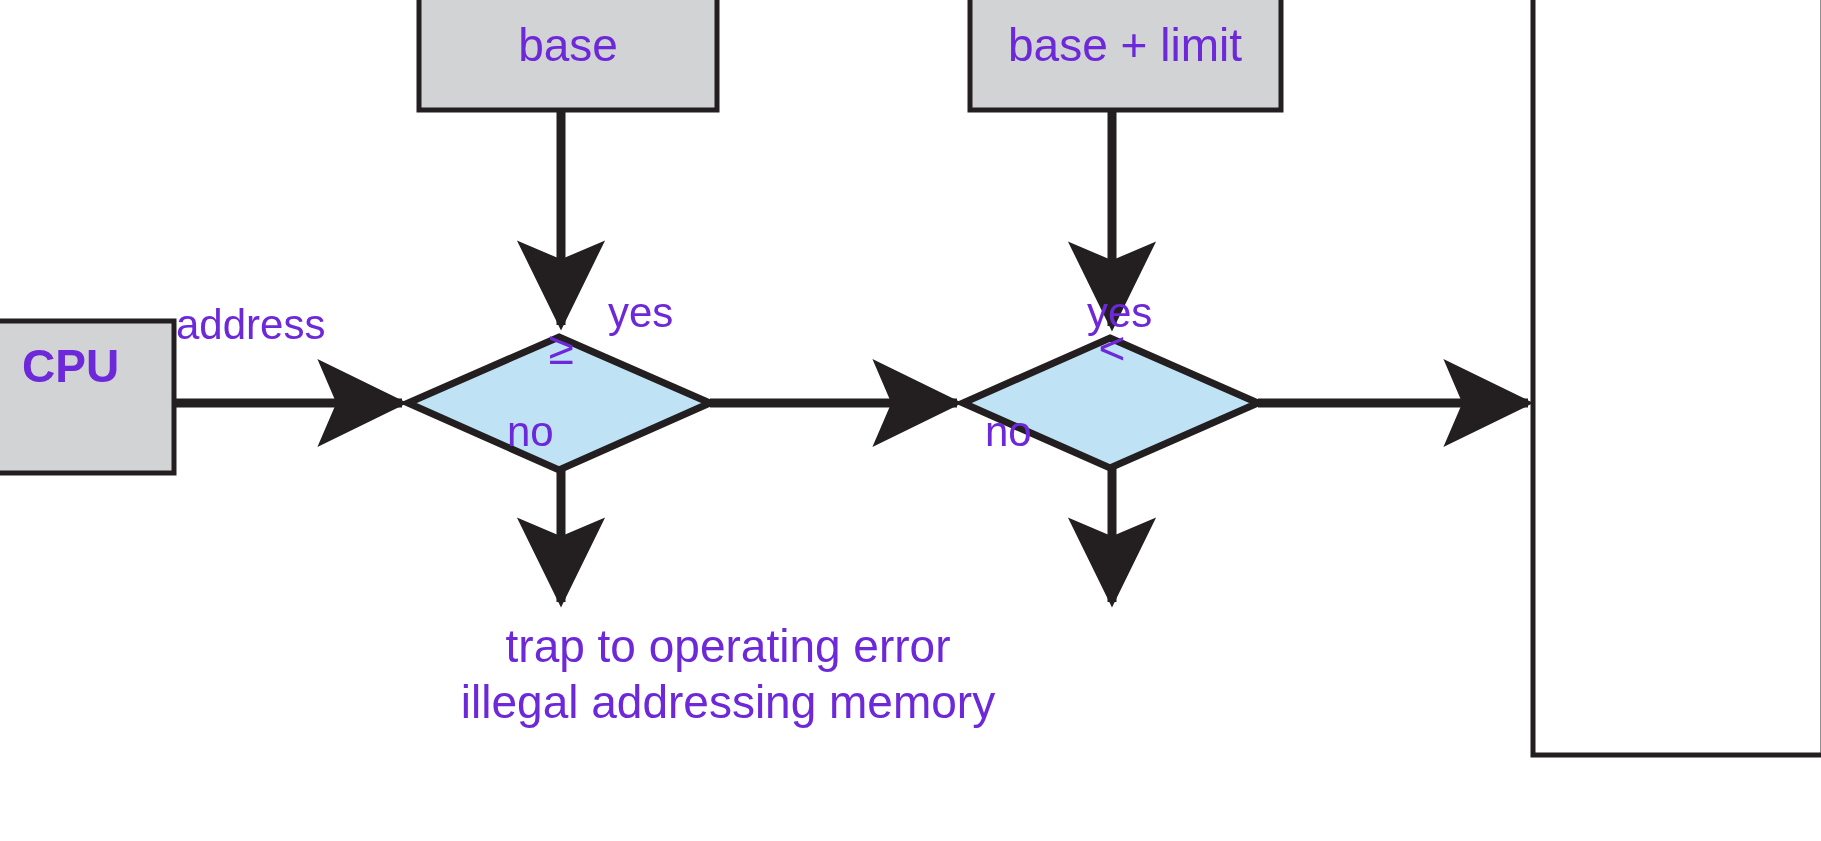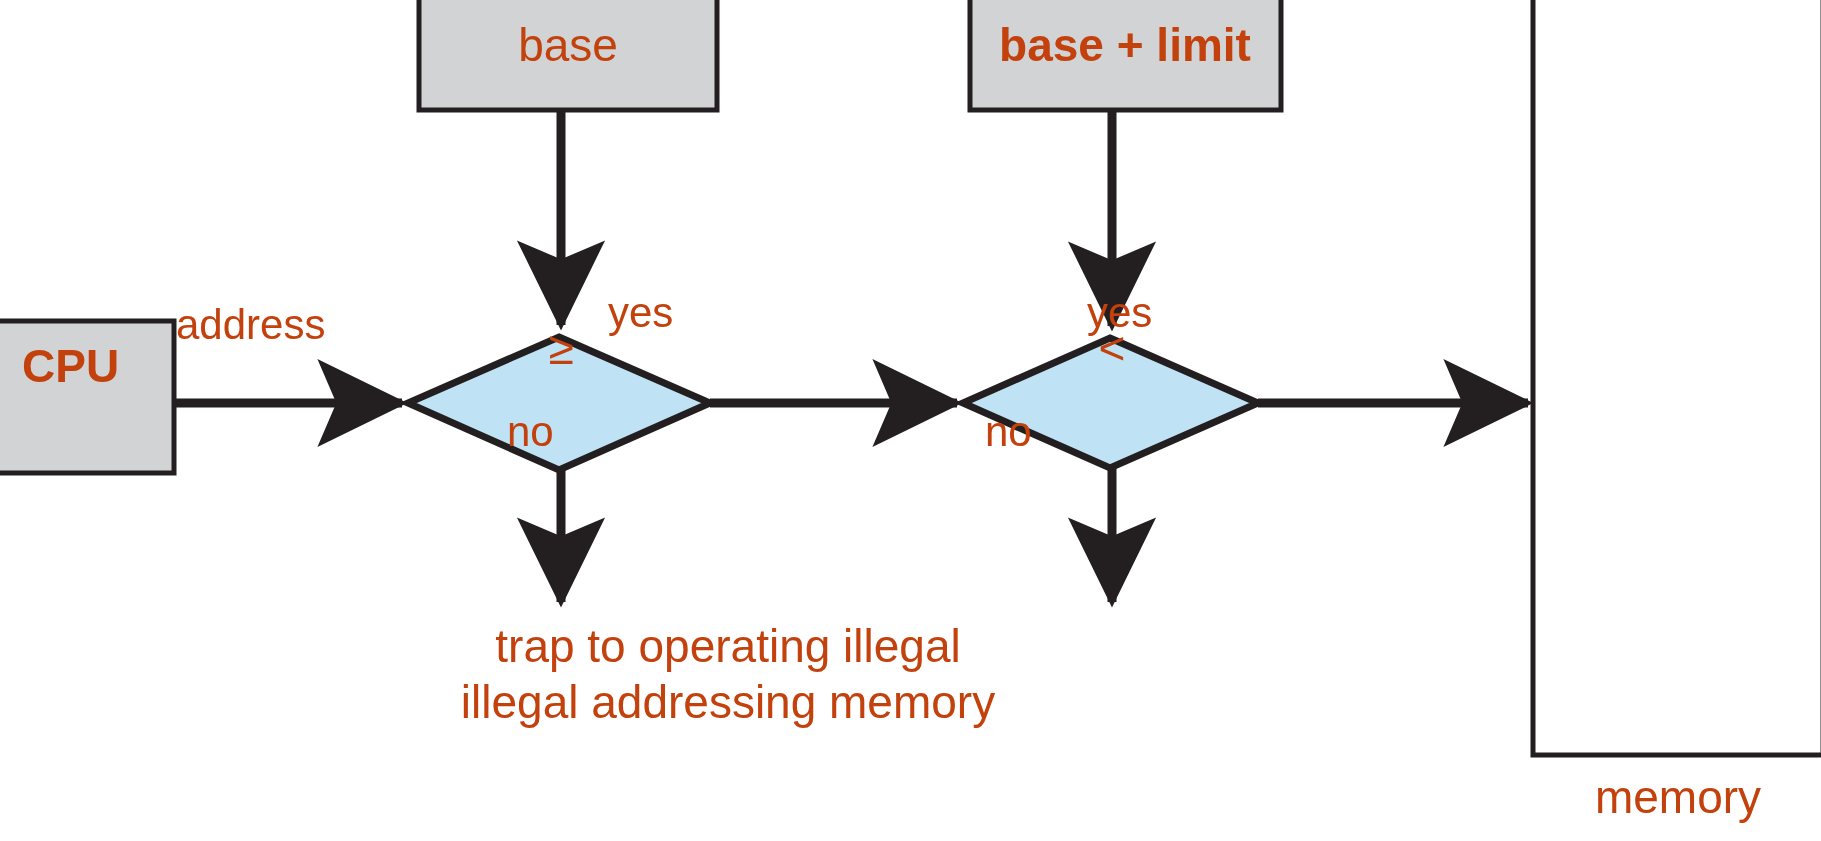--- a/index.html
+++ b/index.html
@@ -20,21 +20,21 @@
   }
   #stage svg.layer {
     position: absolute;
     left: 0;
     top: 0;
     width: 1821px;
     height: 841px;
   }
   .lbl {
     position: absolute;
-    color: #c2410c;
+    color: #6d28d9;
     white-space: nowrap;
     line-height: 1;
   }
   .box-label {
     font-size: 46px;
   }
   .edge-label {
     font-size: 42px;
   }
   .op-label {
@@ -88,36 +88,35 @@
 
     <line x1="561" y1="470" x2="561" y2="602" stroke="#231f20" stroke-width="9" marker-end="url(#arrowhead)"></line>
 
     <line x1="1112" y1="468" x2="1112" y2="602" stroke="#231f20" stroke-width="9" marker-end="url(#arrowhead)"></line>
   </svg>
 
   <div class="lbl box-label" style="left:22px; top:343px;font-weight:bold;">CPU</div>
 
   <div class="lbl box-label center-x" style="left:568px; top:22px;">base</div>
 
-  <div class="lbl box-label center-x" style="left:1125px; top:22px;font-weight:bold;">base + limit</div>
+  <div class="lbl box-label center-x" style="left:1125px; top:22px;">base + limit</div>
 
   <div class="lbl op-label center-x" style="left:561px; top:325px;">≥</div>
 
   <div class="lbl op-label center-x" style="left:1112px; top:325px;">&lt;</div>
 
   <div class="lbl edge-label" style="left:176px; top:304px;">address</div>
 
   <div class="lbl edge-label" style="left:608px; top:292px;">yes</div>
 
   <div class="lbl edge-label" style="left:1087px; top:292px;">yes</div>
 
   <div class="lbl edge-label" style="left:507px; top:411px;">no</div>
 
   <div class="lbl edge-label" style="left:985px; top:411px;">no</div>
 
   <div class="lbl trap-label center-x" style="left:728px; top:618px;">
-    <div>trap to operating illegal</div>
+    <div>trap to operating error</div>
     <div>illegal addressing memory</div>
   </div>
 
-  <div class="lbl mem-label center-x" style="left:1678px; top:774px;">memory</div>
 
 </div>
 
 </body></html>

